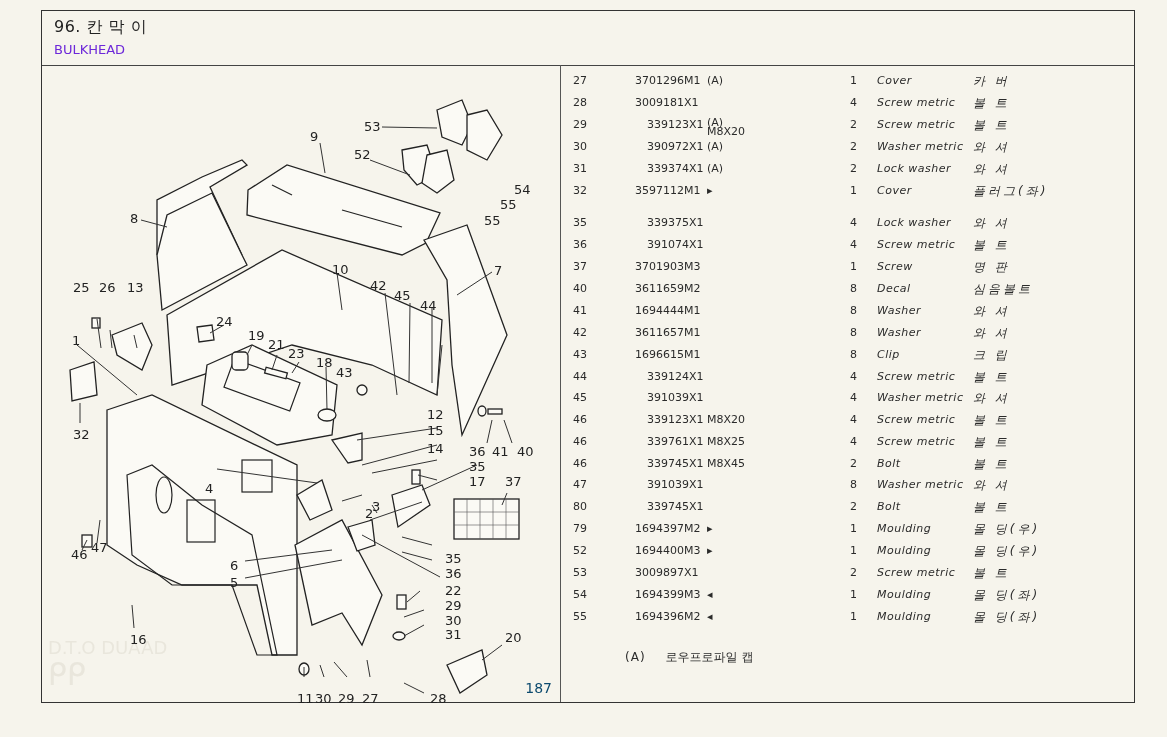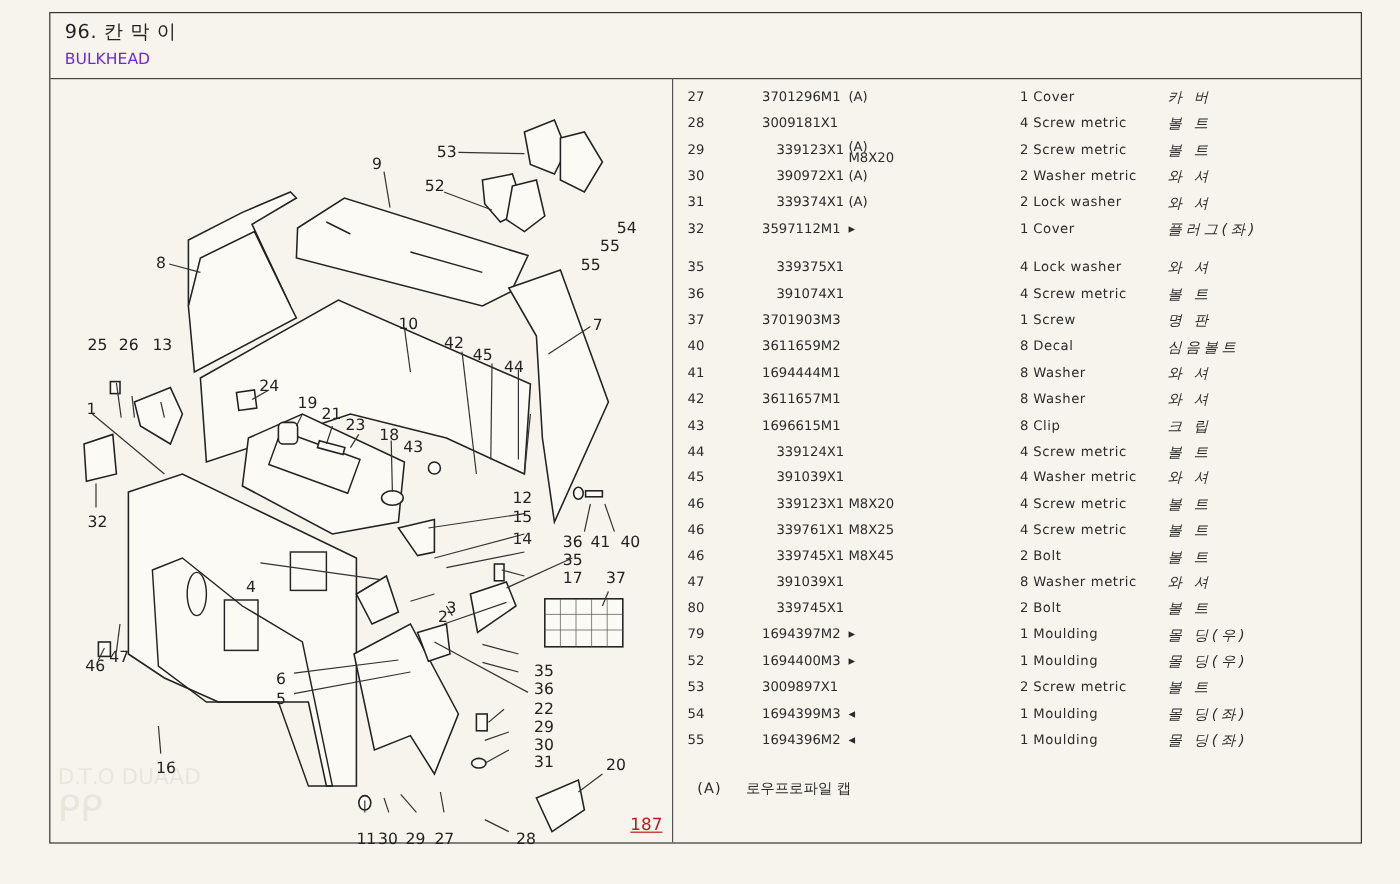--- a/index.html
+++ b/index.html
@@ -26,21 +26,21 @@
     position:absolute; left:12px; top:31px; font-size:13px; color:#6d28d9;
   }
   .vdiv {
     position:absolute; left:518px; top:54px; bottom:0; width:0; border-left:1.2px solid #555;
   }
   .diagram {
     position:absolute; left:0; top:54px; width:518px; bottom:0;
   }
   .diagram svg { position:absolute; left:0; top:0; }
   .page-num {
-    position:absolute; right:8px; bottom:6px; font-size:14px; color:#b91c1c;text-decoration:underline;
+    position:absolute; right:8px; bottom:6px; font-size:14px; color:#0c4a6e;
   }
   .ghost {
     position:absolute; left:6px; bottom:12px; font-size:30px; color:#e4e1d6;
     transform:scaleX(-1); opacity:0.7; line-height:1;
   }
   .ghost2 {
     position:absolute; left:6px; bottom:44px; font-size:18px; color:#e4e1d6;
     transform:scaleX(-1); opacity:0.7;
   }
   .parts {
@@ -48,21 +48,21 @@
     font-size:11px;
   }
   .row {
     position:absolute; left:0; right:0; height:20px; line-height:20px;
   }
   .c-ref { position:absolute; left:12px; width:20px; }
   .c-pn { position:absolute; left:46px; width:90px;margin-left:28px; }
   .c-pn.ind { left:58px; }
   .c-note { position:absolute; left:146px; width:80px; }
   .c-qty { position:absolute; left:286px; width:10px; text-align:right; }
-  .c-desc { position:absolute; left:300px; width:110px; letter-spacing:0.5px; }
+  .c-desc { position:absolute; left:316px; width:110px; letter-spacing:0.5px;font-style:italic; }
   .c-kr { position:absolute; left:412px; width:110px; letter-spacing:3px; font-size:12px;font-style:italic; }
   .note-line { position:absolute; left:20px; font-size:12px; }
   .note-line .lbl { margin-right:20px; letter-spacing:1px; }
   .callout { font-family:"DejaVu Sans", sans-serif; font-size:13px; fill:#222; }
   .ln { stroke:#333; stroke-width:1; fill:none; }
   .part { stroke:#222; stroke-width:1.3; fill:#fbfaf5; }
   .partd { stroke:#222; stroke-width:1.2; fill:none; }
 </style>
 </head>
 <body>
@@ -444,15 +444,15 @@
         <span class="c-kr">몰 딩(좌)</span>
       </div>
       <div class="row" style="top: 542px;">
         <span class="c-ref">55</span>
         <span class="c-pn">1694396M2</span>
         <span class="c-note">◂</span>
         <span class="c-qty">1</span>
         <span class="c-desc">Moulding</span>
         <span class="c-kr">몰 딩(좌)</span>
       </div>
-      <div class="note-line" style="top: 584px;"><span class="lbl">(A)</span><span>로우프로파일 캡</span></div>
+      <div class="note-line" style="top: 584px; margin-left: 44px;"><span class="lbl">(A)</span><span>로우프로파일 캡</span></div>
     </div>
 </div>
 
 </body></html>

